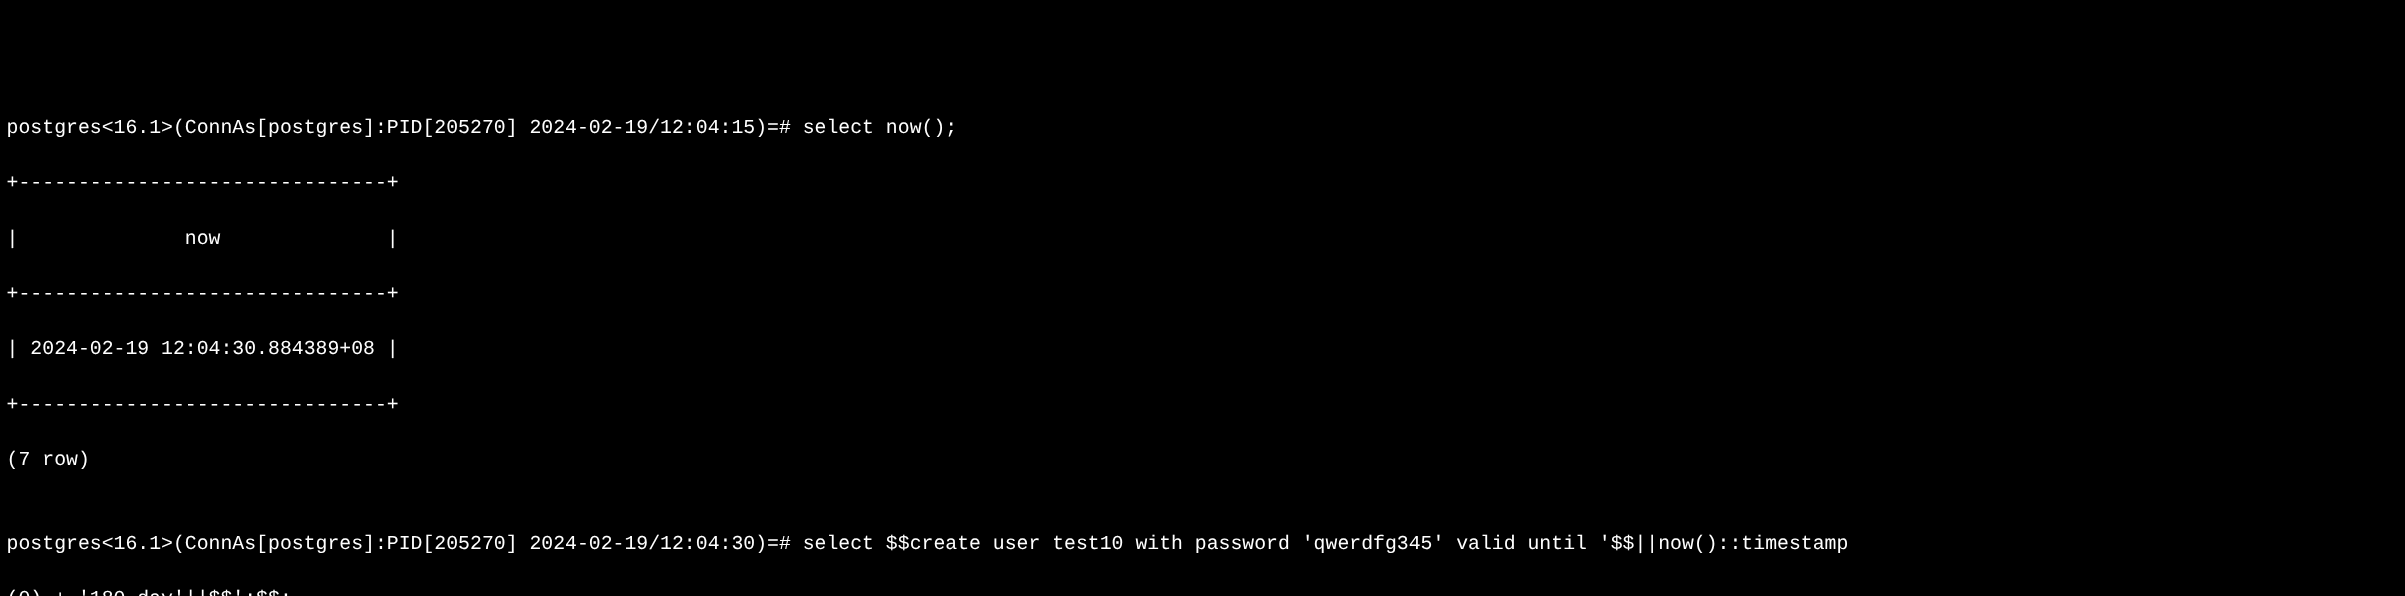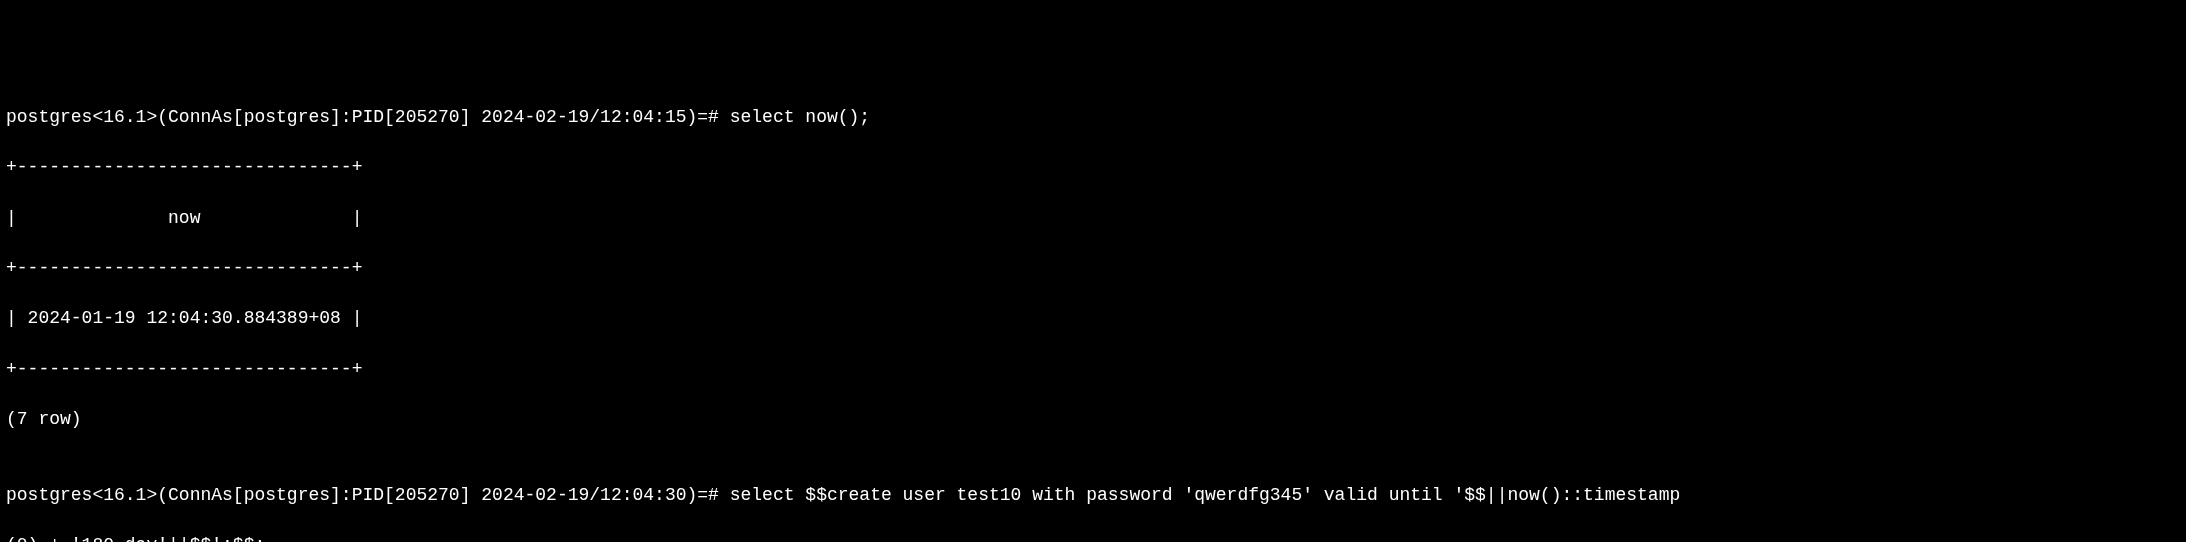--- a/index.html
+++ b/index.html
@@ -25,21 +25,21 @@
   </style>
 </head>
 <body>
 
 
 
 <div class="terminal-line">postgres&lt;16.1&gt;(ConnAs[postgres]:PID[205270] 2024-02-19/12:04:15)=# select now();</div>
 <div class="terminal-line">+-------------------------------+</div>
 <div class="terminal-line">|              now              |</div>
 <div class="terminal-line">+-------------------------------+</div>
-<div class="terminal-line">| 2024-01-19 12:04:30.884389+08 |</div>
+<div class="terminal-line">| 2024-02-19 12:04:30.884389+08 |</div>
 <div class="terminal-line">+-------------------------------+</div>
 <div class="terminal-line">(7 row)</div>
 <div class="terminal-line"></div>
 <div class="terminal-line">postgres&lt;16.1&gt;(ConnAs[postgres]:PID[205270] 2024-02-19/12:04:30)=# select $$create user test10 with password 'qwerdfg345' valid until '$$||now()::timestamp</div>
 <div class="terminal-line">(0) + '180 day'||$$';$$;</div>
 
 
 
 
 

